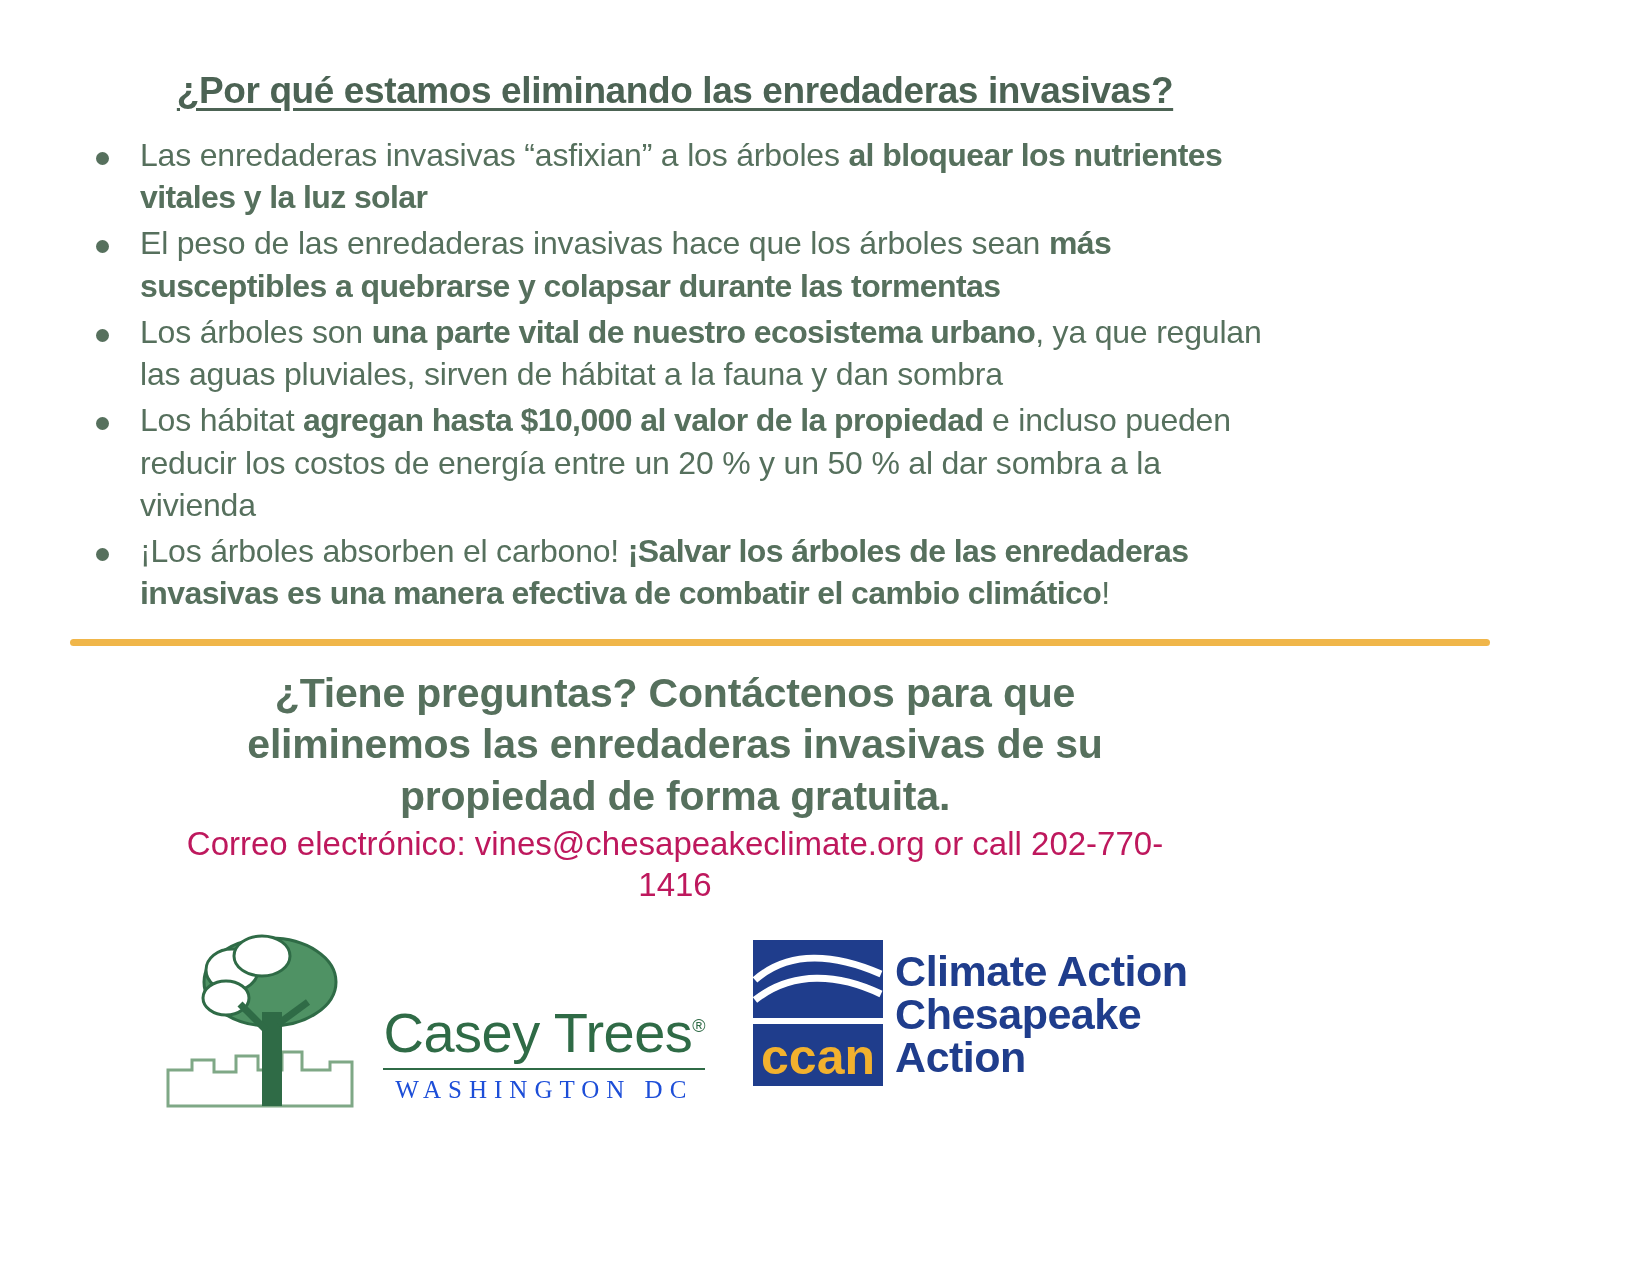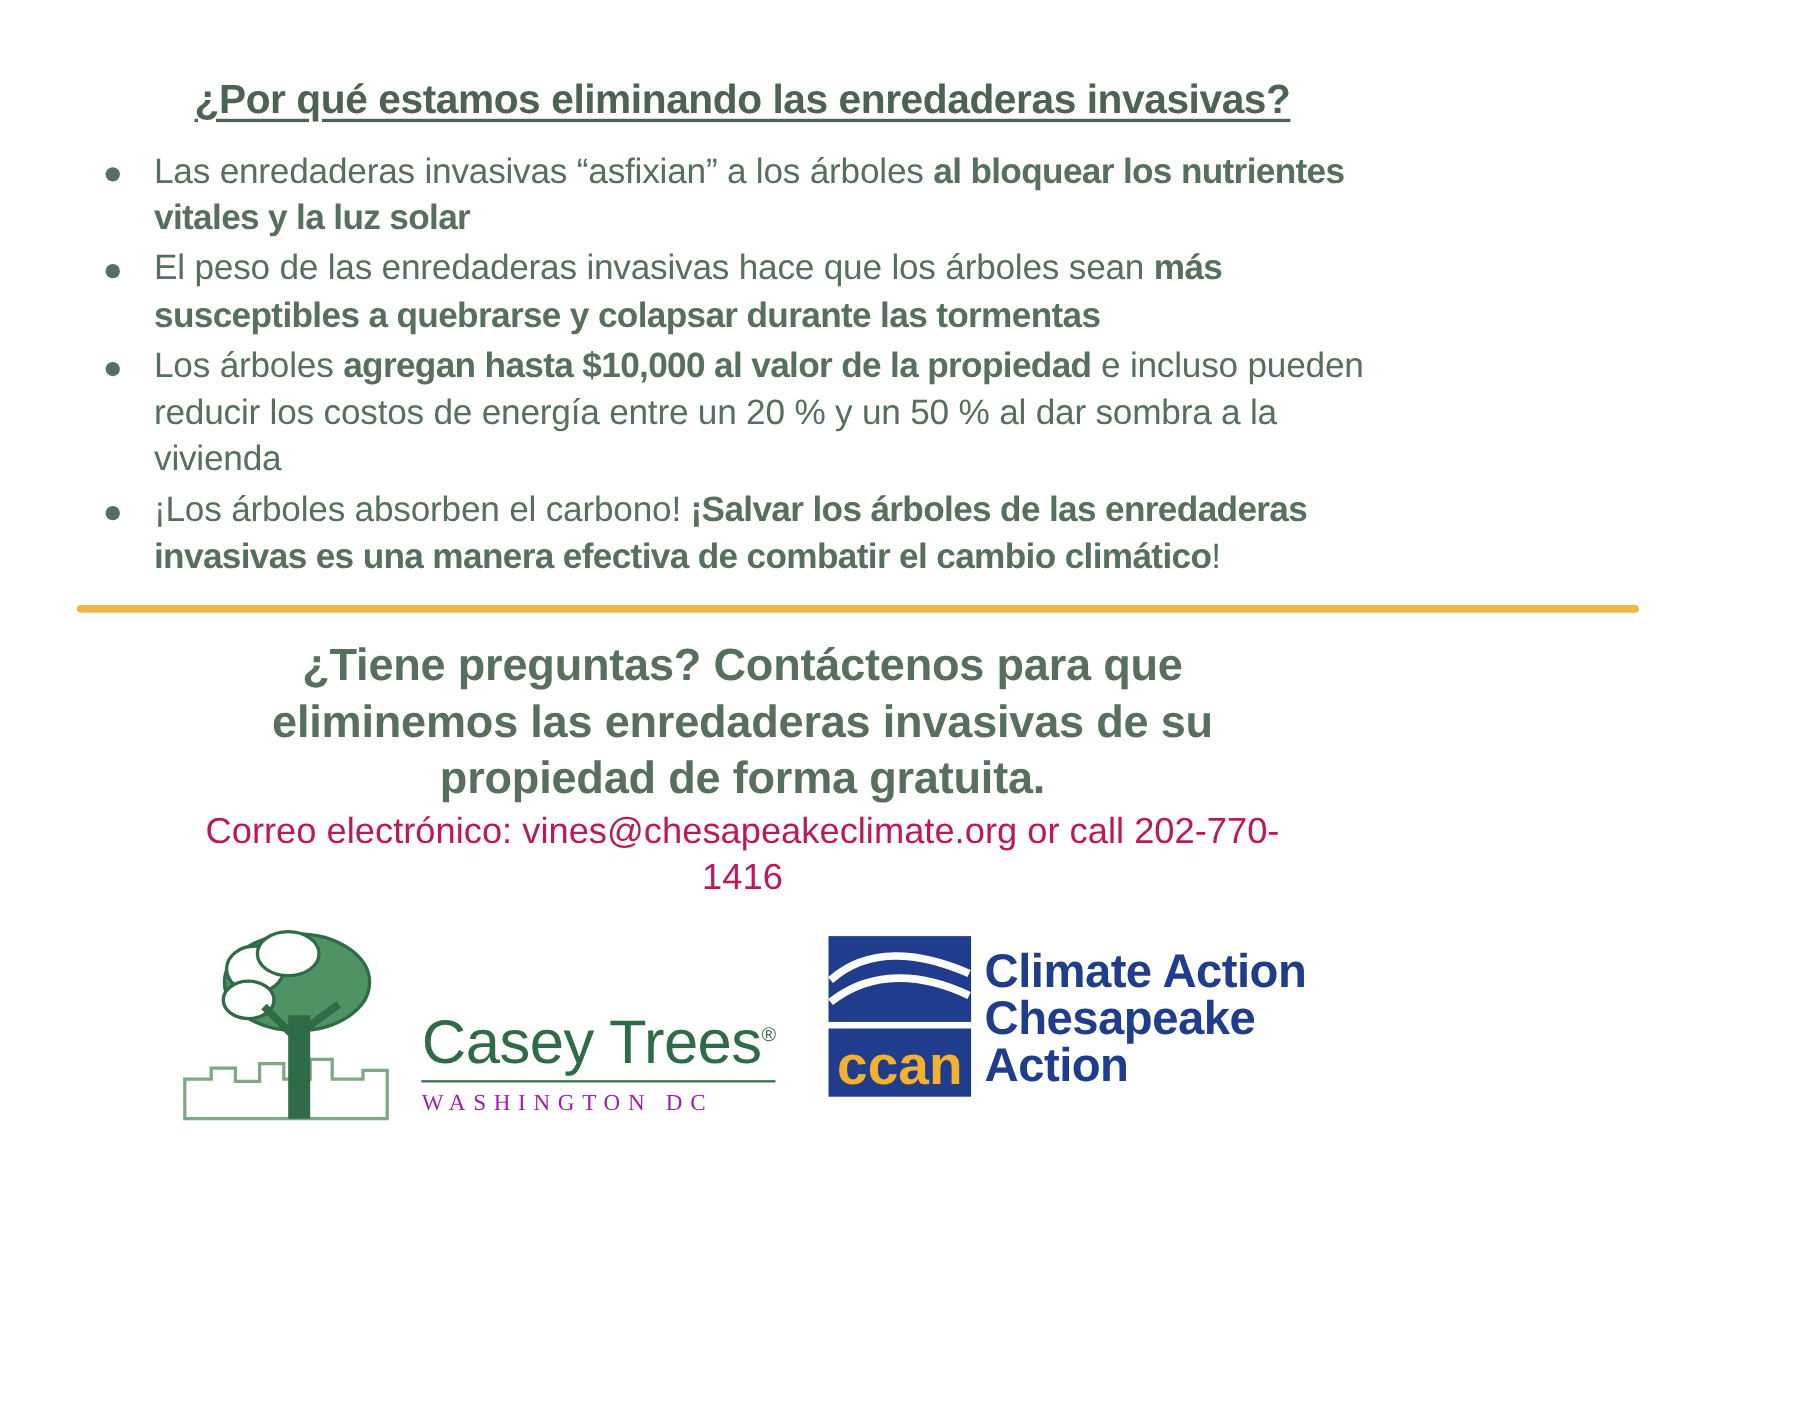--- a/index.html
+++ b/index.html
@@ -116,23 +116,24 @@
     font-size: 18px;
     vertical-align: super;
   }
   .casey-rule {
     height: 2px;
     background: #2f6b46;
     margin: 7px 0 6px 0;
   }
   .casey-sub {
     font-family: "Liberation Serif", serif;
-    font-size: 21px;
-    color: #a21caf;
+    font-size: 25px;
+    color: #1d4ed8;
     letter-spacing: 7px;
+    text-align: center;
   }
   
   .ccan {
     display: flex;
     align-items: center;
     gap: 12px;
   }
   .ccan-mark {
     width: 130px;
     height: 150px;
@@ -160,21 +161,26 @@
         <span> Las enredaderas invasivas “asfixian” a los árboles </span><span class="b">al bloquear los nutrientes vitales y la luz solar</span>
       </span>
     </li>
     <li>
       <span>
         <span>El peso de las enredaderas invasivas hace que los árboles sean </span><span class="b">más susceptibles a quebrarse y colapsar durante las tormentas</span>
       </span>
     </li>
     <li>
       <span>
-        <span>Los árboles </span><span class="b">agregan hasta $10,000 al valor de la propiedad</span><span> e incluso pueden reducir los costos de energía entre un 20 % y un 50 % al dar sombra a la vivienda</span>
+        <span>Los árboles son </span><span class="b">una parte vital de nuestro ecosistema urbano</span><span>, ya que regulan las aguas pluviales, sirven de hábitat a la fauna y dan sombra</span>
+      </span>
+    </li>
+    <li>
+      <span>
+        <span>Los hábitat </span><span class="b">agregan hasta $10,000 al valor de la propiedad</span><span> e incluso pueden reducir los costos de energía entre un 20 % y un 50 % al dar sombra a la vivienda</span>
       </span>
     </li>
     <li>
       <span>
         <span>¡Los árboles absorben el carbono! </span><span class="b">¡Salvar los árboles de las enredaderas invasivas es una manera efectiva de combatir el cambio climático</span><span>!</span>
       </span>
     </li>
   </ul>
 
   <div class="divider"></div>

